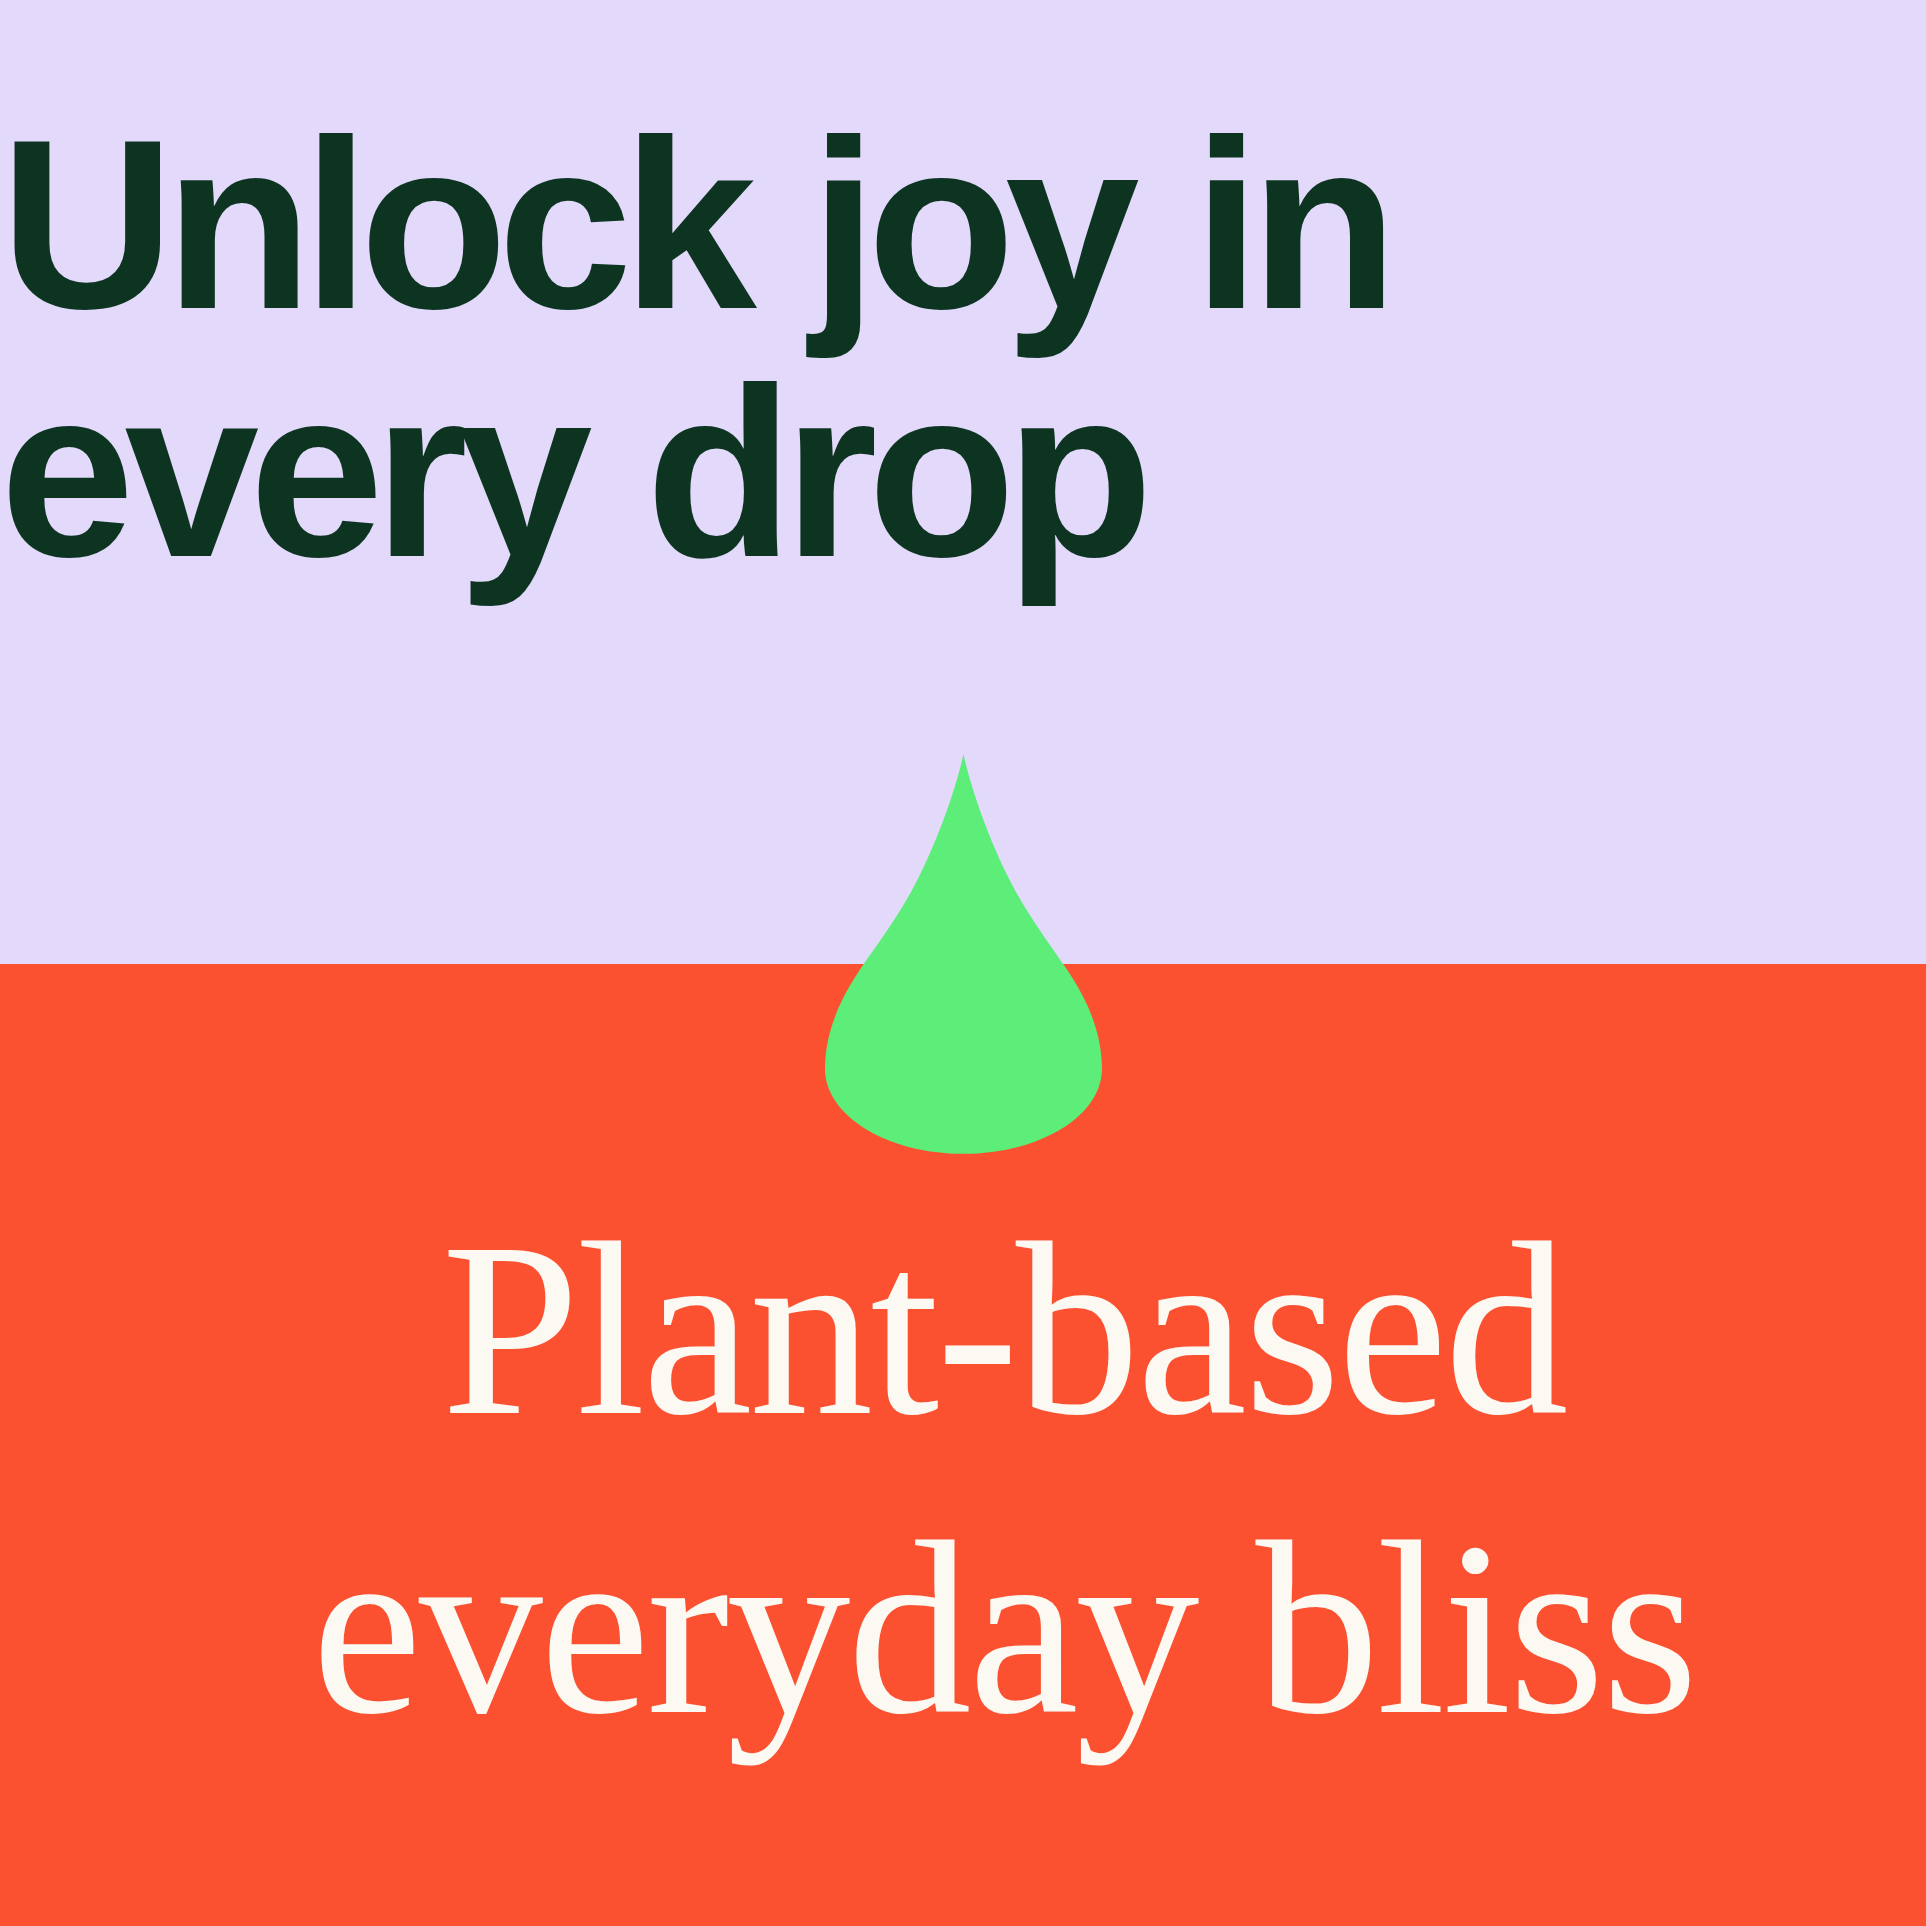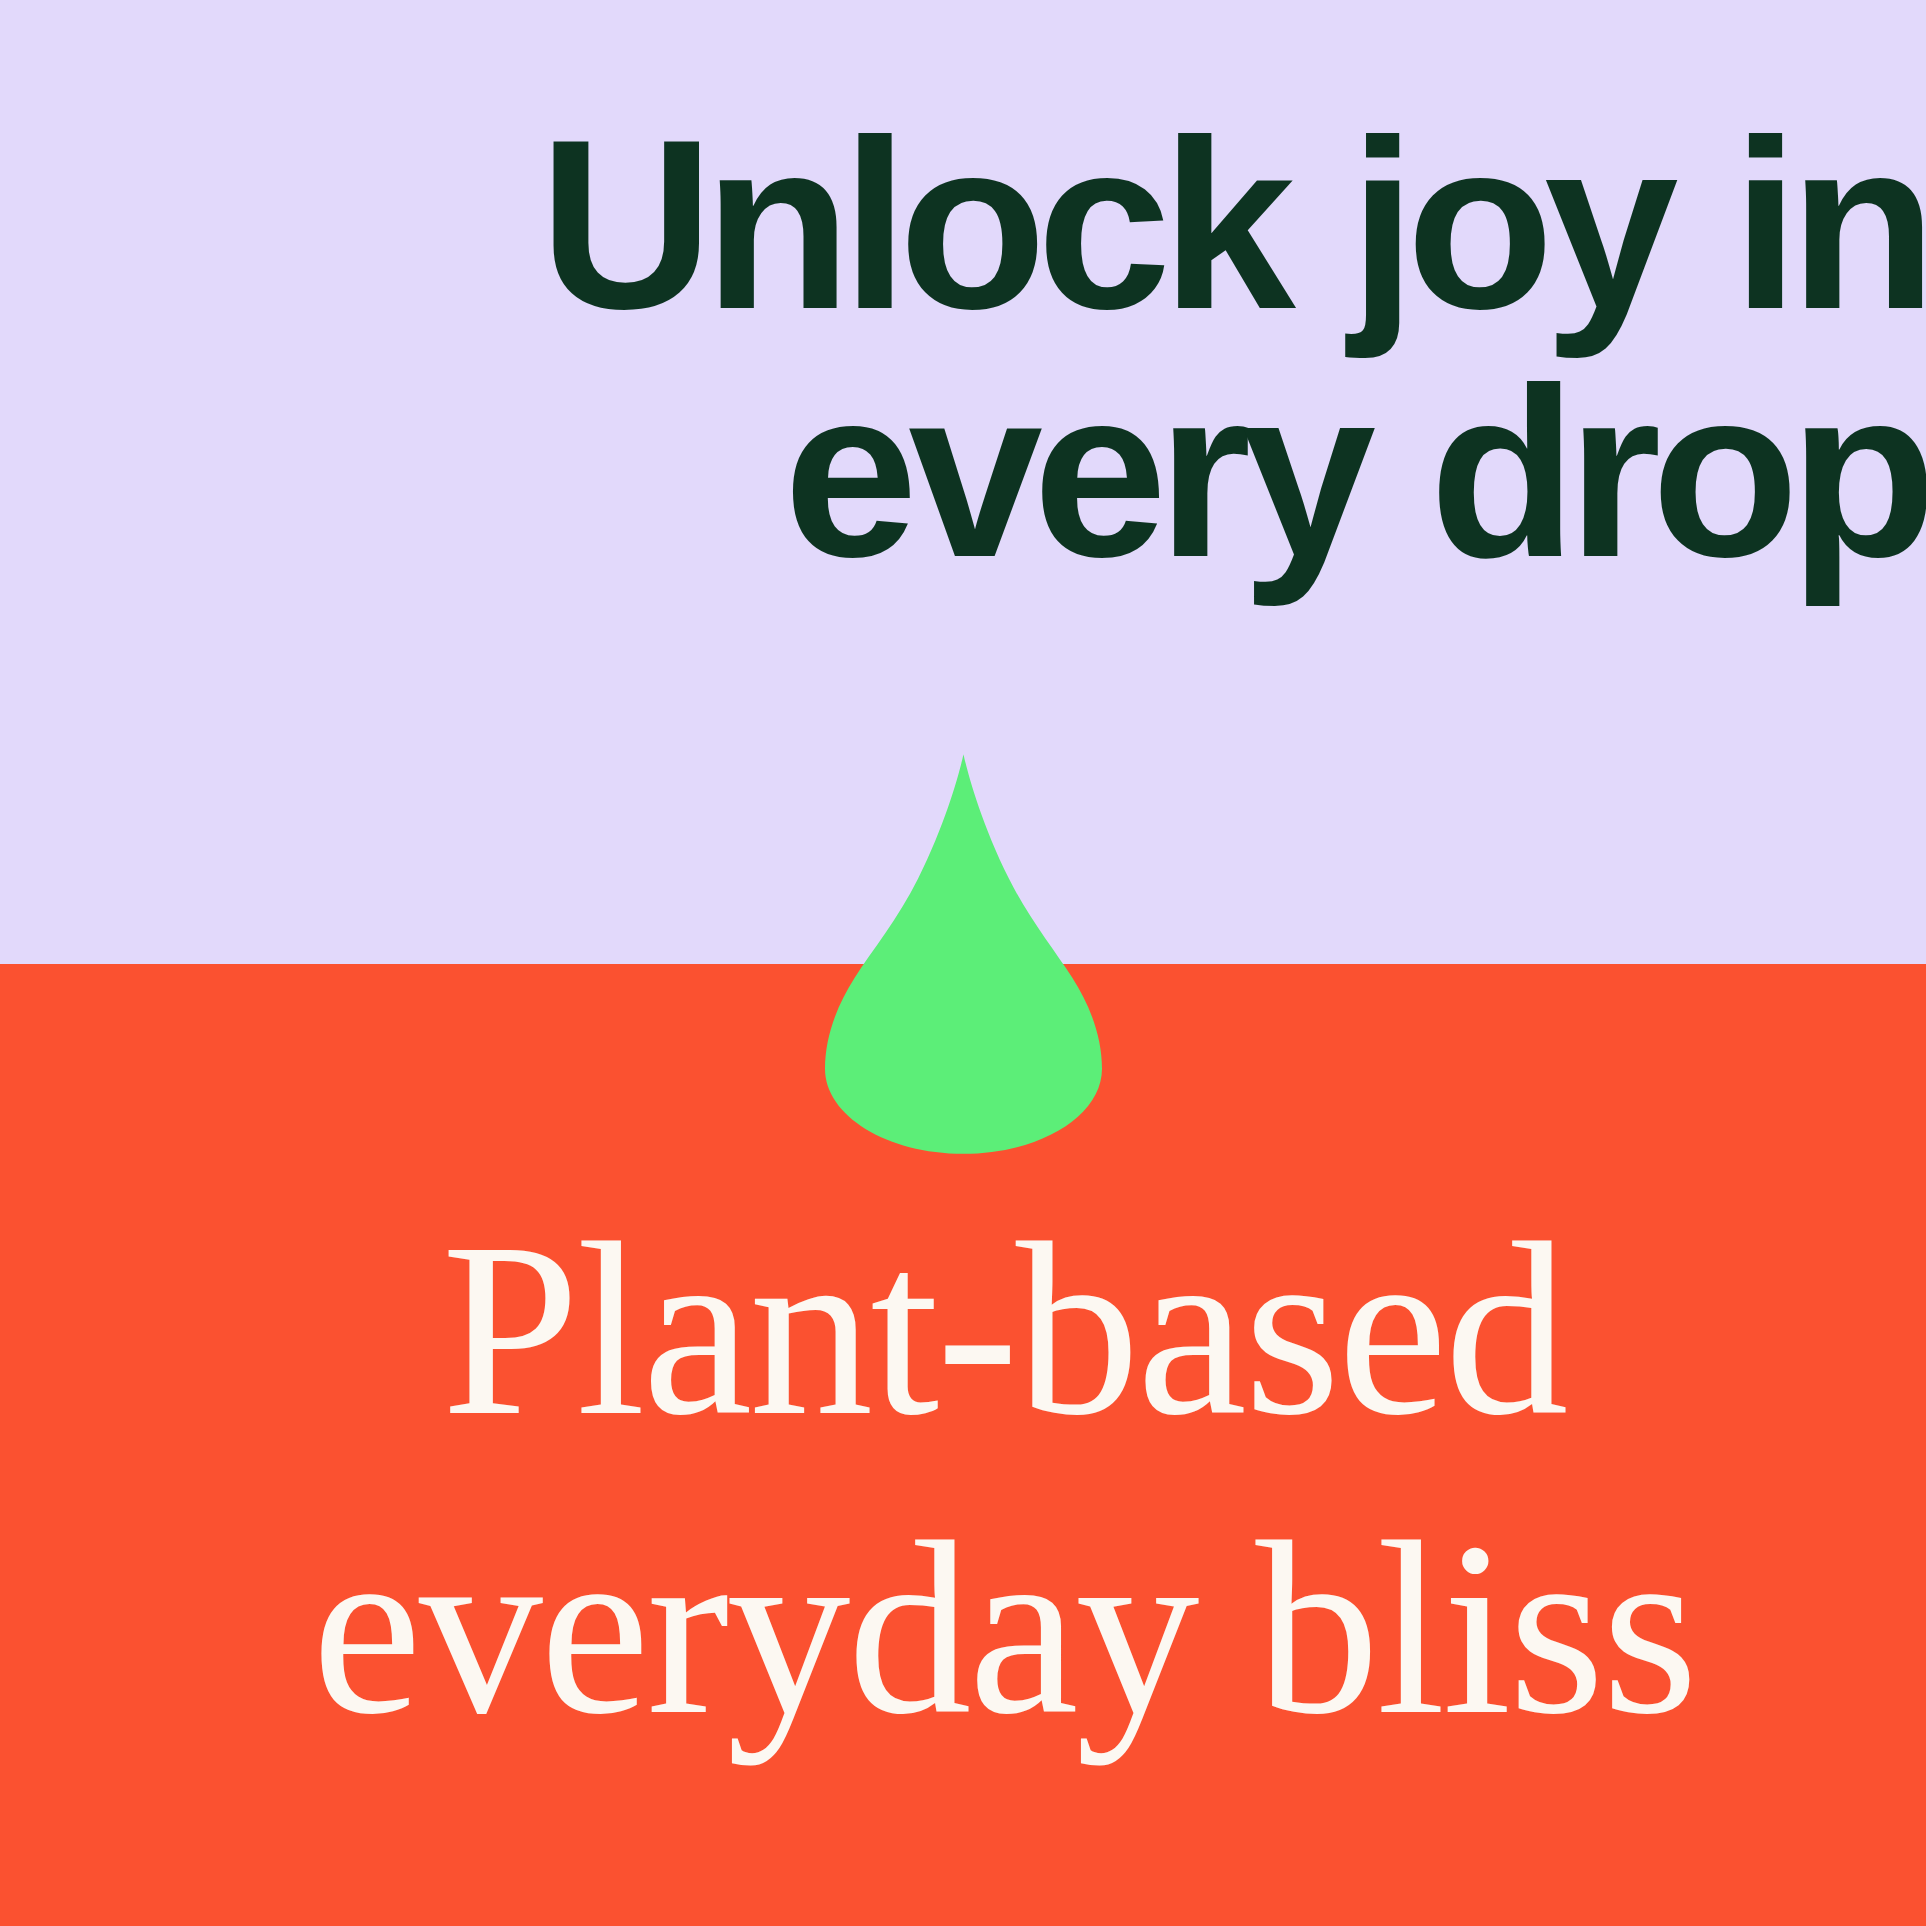--- a/index.html
+++ b/index.html
@@ -37,21 +37,21 @@
     height: 962px;
     background: #fb5130;
   }
 
   
   .headline {
     position: absolute;
     left: 0;
     top: 103px;
     width: 100%;
-    text-align: right;
+    text-align: left;
     color: #0d3321;
     font-family: "Liberation Sans", sans-serif;
     font-weight: 700;
     font-size: 242px;
     line-height: 1.0;
     letter-spacing: -10px;
     word-spacing: 6px;
     -webkit-font-smoothing: antialiased;
   }
   .headline .line {

